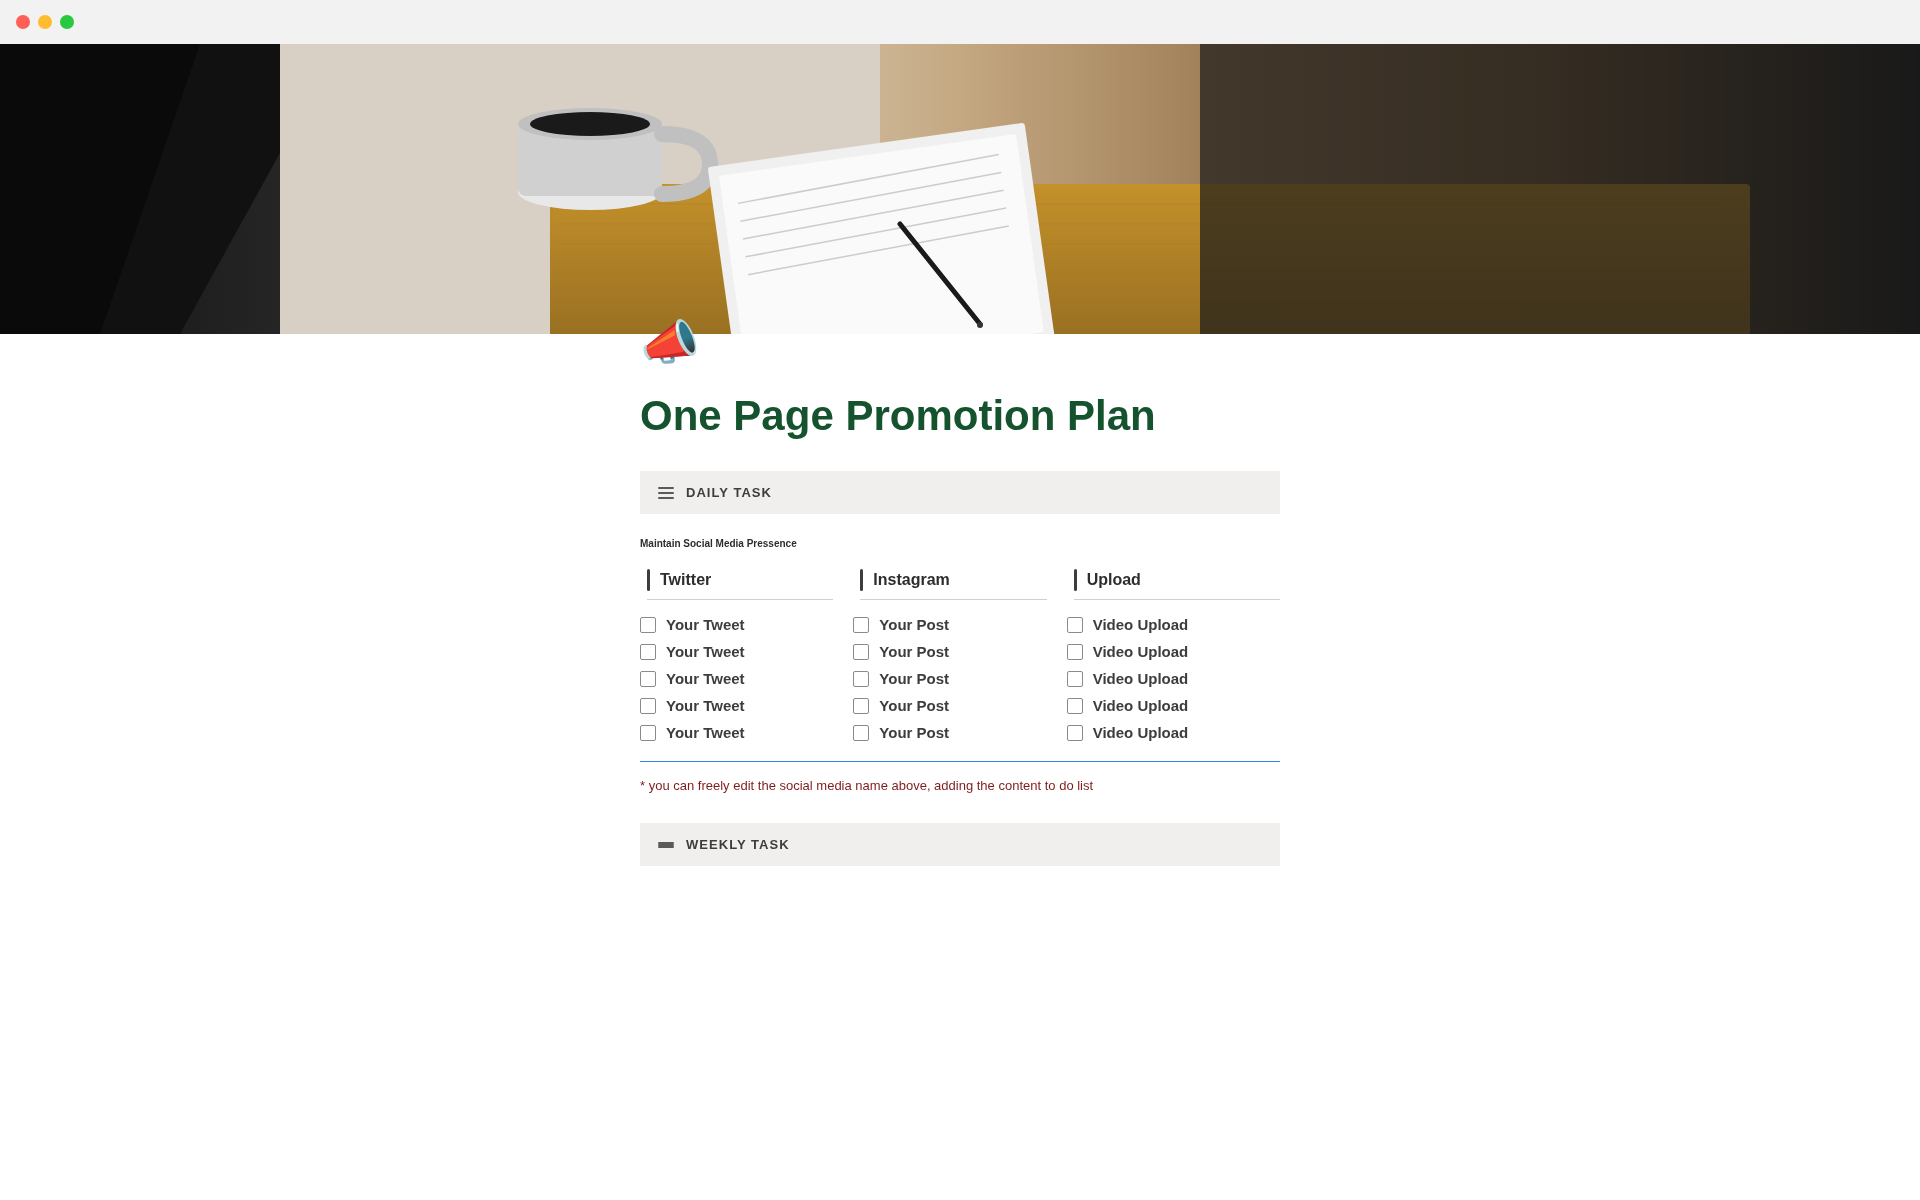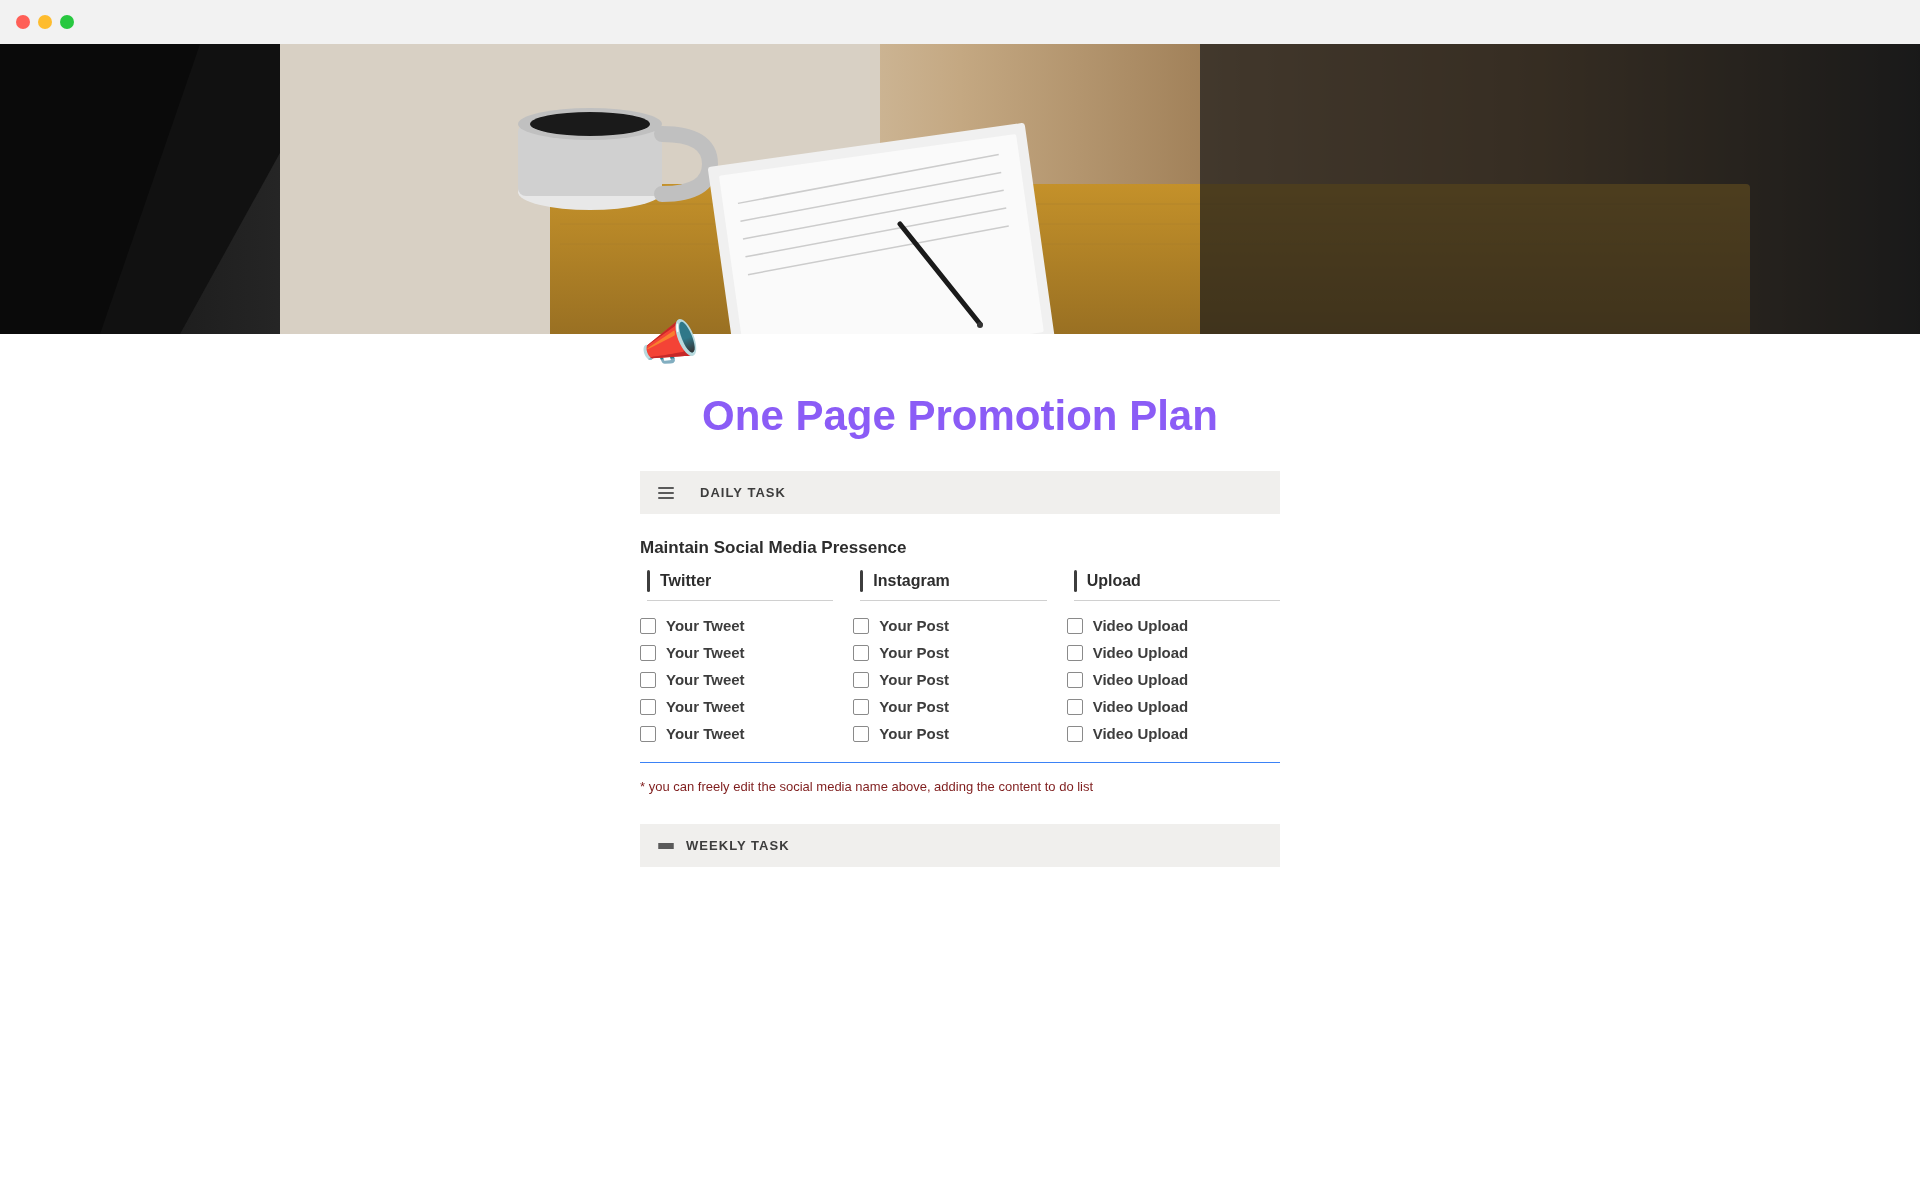--- a/index.html
+++ b/index.html
@@ -64,35 +64,34 @@
       font-size: 48px;
       margin-top: -20px;
       margin-bottom: 10px;
       display: block;
     }
 
     
     .page-title {
       font-size: 42px;
       font-weight: 700;
-      color: #8b5cf6;
+      color: #14532d;
       margin: 20px 0 30px 0;
       line-height: 1.2;
-      text-align: center;
     }
 
     
     .section-toggle {
       width: 100%;
       background: #f0efed;
       border-radius: 0;
       padding: 14px 18px;
       display: flex;
       align-items: center;
-      gap: 26px;
+      gap: 12px;
       margin-bottom: 24px;
       cursor: pointer;
     }
 
     .section-toggle .toggle-icon {
       display: flex;
       flex-direction: column;
       gap: 3px;
     }
 
@@ -107,24 +106,24 @@
     .section-toggle-label {
       font-size: 13px;
       font-weight: 700;
       letter-spacing: 0.08em;
       color: #3d3d3d;
       text-transform: uppercase;
     }
 
     
     .social-section-title {
-      font-size: 17px;
+      font-size: 10px;
       font-weight: 700;
       color: #2d2d2d;
-      margin-bottom: 12px;
+      margin-bottom: 20px;
     }
 
     
     .columns-grid {
       display: grid;
       grid-template-columns: 1fr 1fr 1fr;
       gap: 0;
       width: 100%;
       margin-bottom: 20px;
     }

